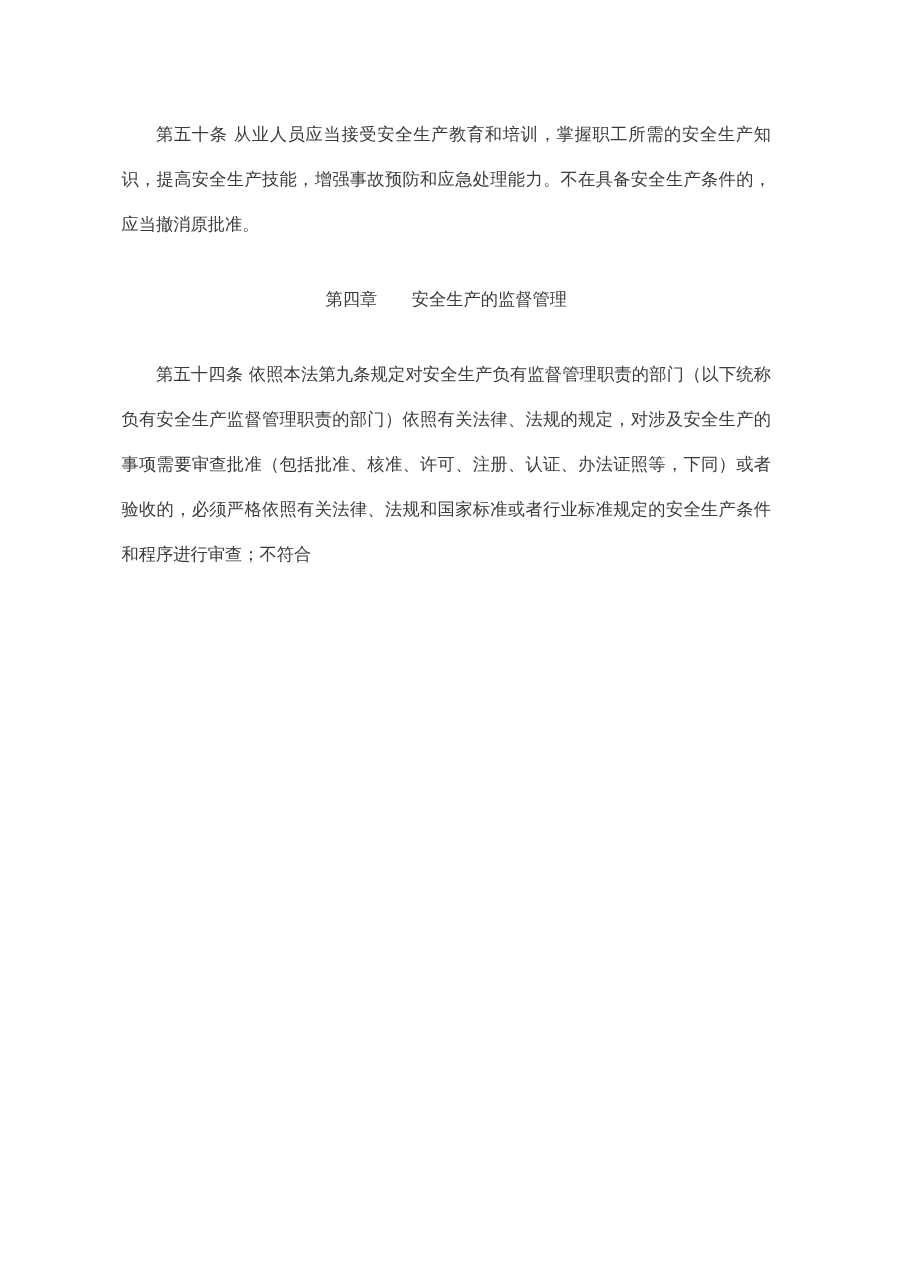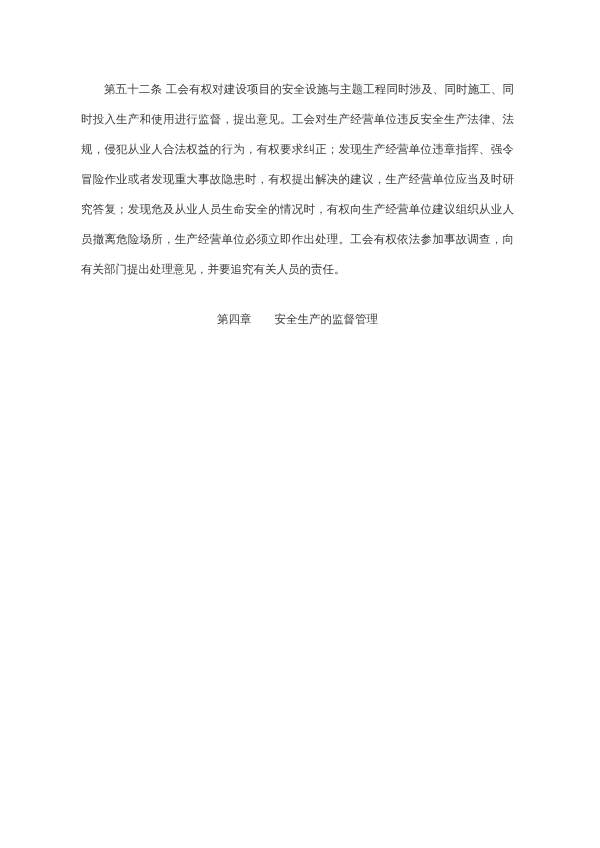--- a/index.html
+++ b/index.html
@@ -41,16 +41,17 @@
     text-align: center;
     text-indent: 0;
     font-weight: normal;
   }
 </style>
 </head>
 <body>
 
 <div class="page">
   <div class="doc-content">
-    <p class="para">第五十二条 工会有权对建设项目的安全设施与主题工程同时涉及、同时施工、同时投入生产和使用进行监督，提出意见。工会对生产经营单位违反安全生产法律、法规，侵犯从业人合法权益的行为，有权要求纠正；发现生产经营单位违章指挥、强令冒险作业或者发现重大事故隐患时，有权提出解决的建议，生产经营单位应当及时研究答复；发现危及从业人员生命安全的情况时，有权向生产经营单位建议组织从业人员撤离危险场所，生产经营单位必须立即作出处理。工会有权依法参加事故调查，向有关部门提出处理意见，并要追究有关人员的责任。</p>
+    <p class="para">第五十条 从业人员应当接受安全生产教育和培训，掌握职工所需的安全生产知识，提高安全生产技能，增强事故预防和应急处理能力。不在具备安全生产条件的，应当撤消原批准。</p>
     <h2 class="chapter-heading">第四章　　安全生产的监督管理</h2>
+    <p class="para">第五十四条 依照本法第九条规定对安全生产负有监督管理职责的部门（以下统称负有安全生产监督管理职责的部门）依照有关法律、法规的规定，对涉及安全生产的事项需要审查批准（包括批准、核准、许可、注册、认证、办法证照等，下同）或者验收的，必须严格依照有关法律、法规和国家标准或者行业标准规定的安全生产条件和程序进行审查；不符合</p>
   </div>
 </div>
 
 </body></html>

